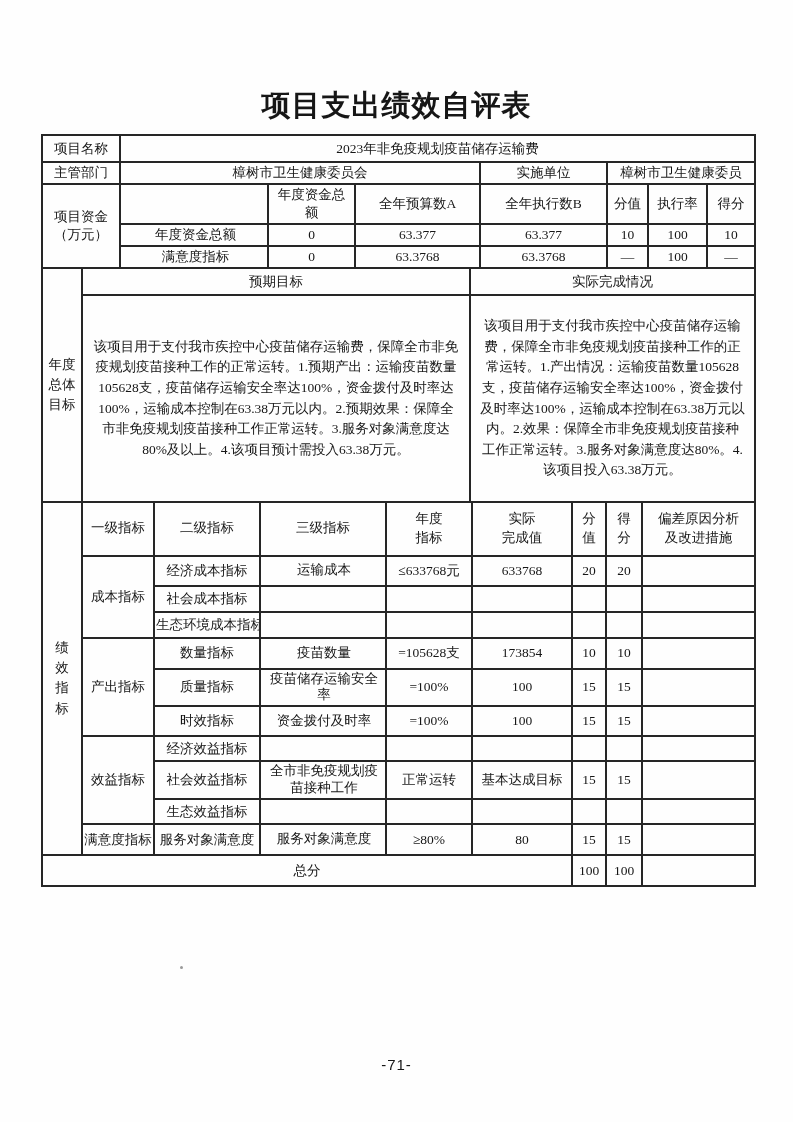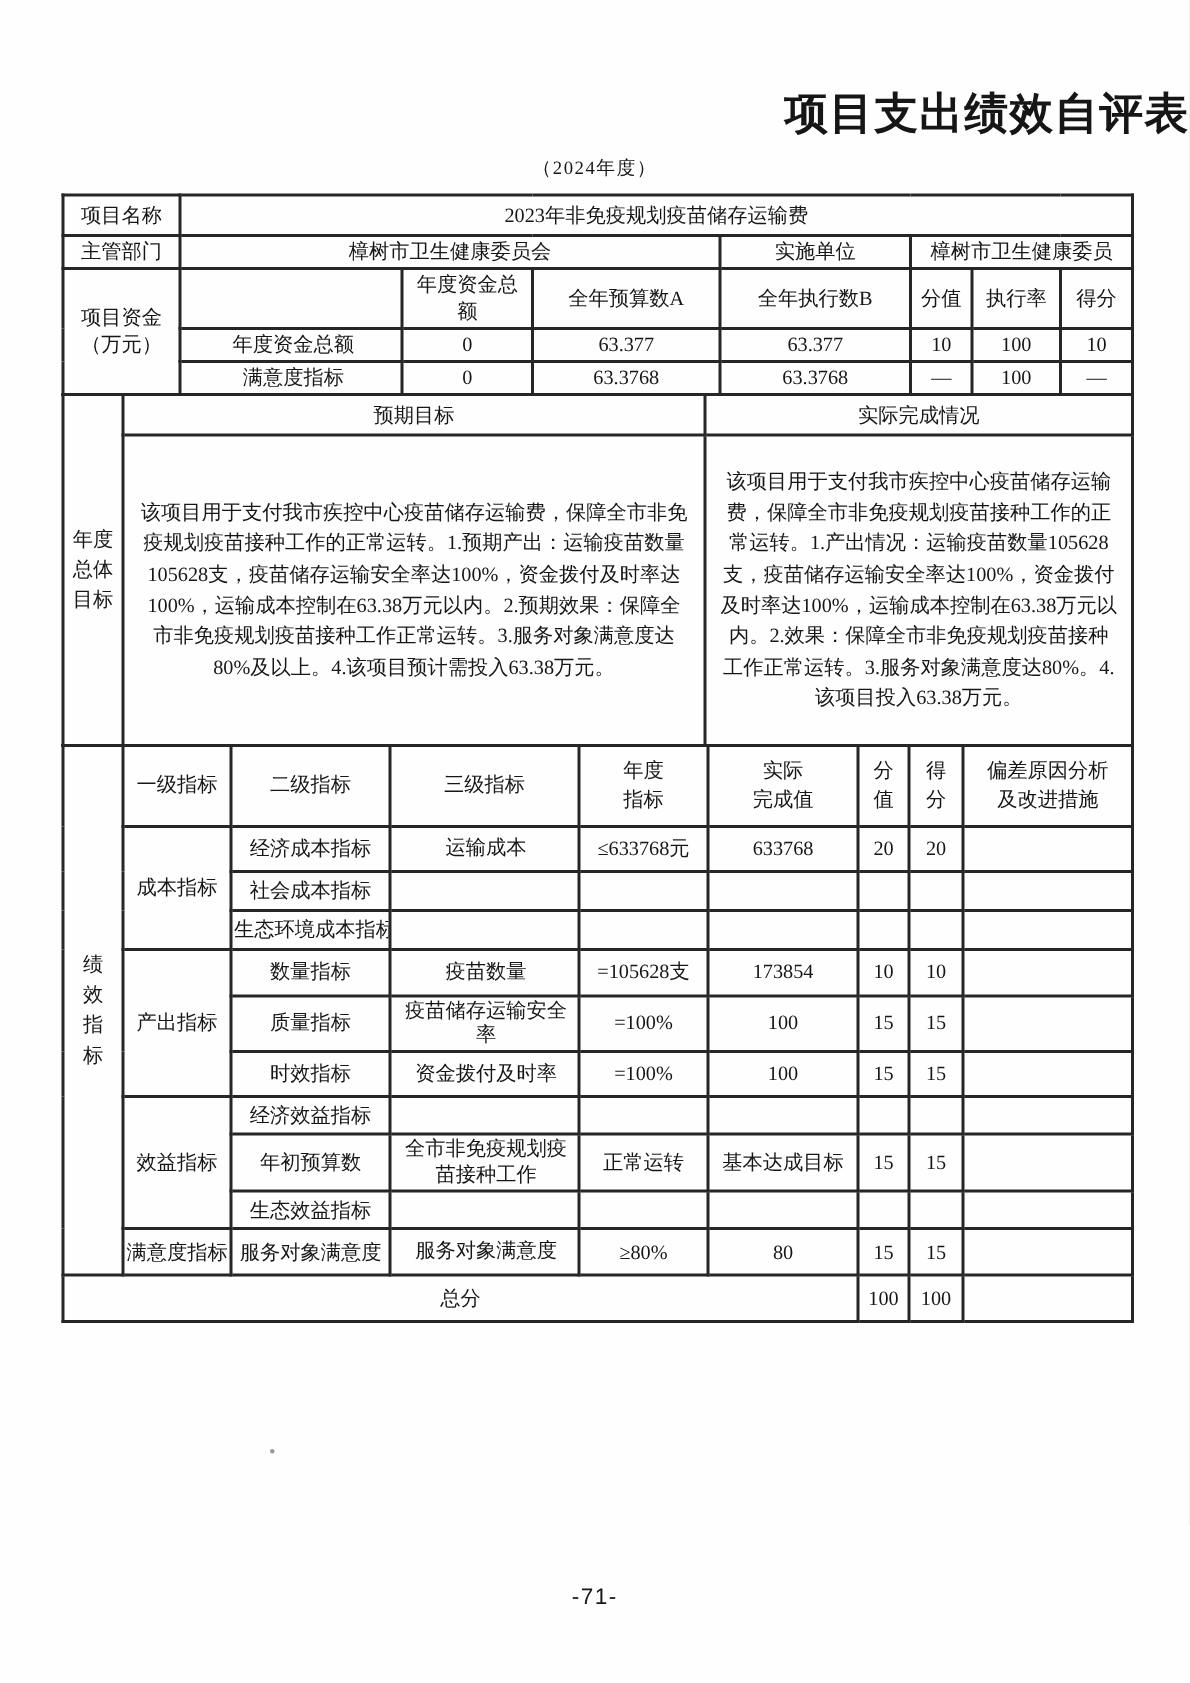--- a/index.html
+++ b/index.html
@@ -1,18 +1,18 @@
 <!DOCTYPE html>
 <html><head>
 <meta charset="utf-8">
 <style>
   html,body{margin:0;padding:0;background:#e8e8e8;}
   .page{position:relative;width:793px;height:1122px;background:#fefefe;margin:0 auto;
         font-family:"Liberation Serif","DejaVu Serif",serif;color:#161616;overflow:hidden;}
-  .title{padding-top:56px;text-align:right;font-size:29px;font-weight:bold;letter-spacing:1px;}
+  .title{padding-top:86px;text-align:center;font-size:29px;font-weight:bold;letter-spacing:1px;}
   .subtitle{text-align:center;font-size:12.5px;margin-top:8px;letter-spacing:1px;}
   .tbl{border-collapse:collapse;table-layout:fixed;margin-left:41px;width:713px;}
   .tbl + .tbl{margin-top:-2px;}
   .tbl td{border:2px solid #262626;font-size:13.5px;text-align:center;
           padding:1px 3px;overflow:hidden;vertical-align:middle;}
   .pre{white-space:pre-line;}
   .left{text-align:left;padding-left:6px !important;}
   .num{font-size:15px;}
   .nw{white-space:nowrap;font-size:13px;padding:1px 1px !important;}
   .side{font-size:13px;line-height:1.5;padding:0 !important;}
@@ -31,21 +31,20 @@
           font-family:"Liberation Sans","DejaVu Sans",sans-serif;font-size:15px;letter-spacing:1px;}
   .speck{position:absolute;left:180px;top:966px;width:3px;height:3px;
          background:#9a9a9a;border-radius:50%;}
 </style>
 </head>
 <body>
 
 <div class="page">
 
   <div class="title">项目支出绩效自评表</div>
-  <div class="subtitle">（2024年度）</div>
   <div style="height:8px"></div>
 
   <table class="tbl">
     <colgroup>
       <col style="width:78px">
         <col style="width:148px">
         <col style="width:87px">
         <col style="width:125px">
       <col style="width:127px">
         <col style="width:41px">
@@ -208,21 +207,21 @@
       <td rowspan="3">效益指标</td>
       <td class="nw">经济效益指标</td>
       <td class="l3"></td>
       <td class="val"></td>
       <td class="val"></td>
       <td class="val"></td>
       <td class="val"></td>
       <td></td>
     </tr>
     <tr class="hi8">
-      <td class="nw">年初预算数</td>
+      <td class="nw">社会效益指标</td>
       <td class="l3">全市非免疫规划疫苗接种工作</td>
       <td class="val">正常运转</td>
       <td class="val">基本达成目标</td>
       <td class="val">15</td>
       <td class="val">15</td>
       <td></td>
     </tr>
     <tr class="hi9">
       <td class="nw">生态效益指标</td>
       <td class="l3"></td>

